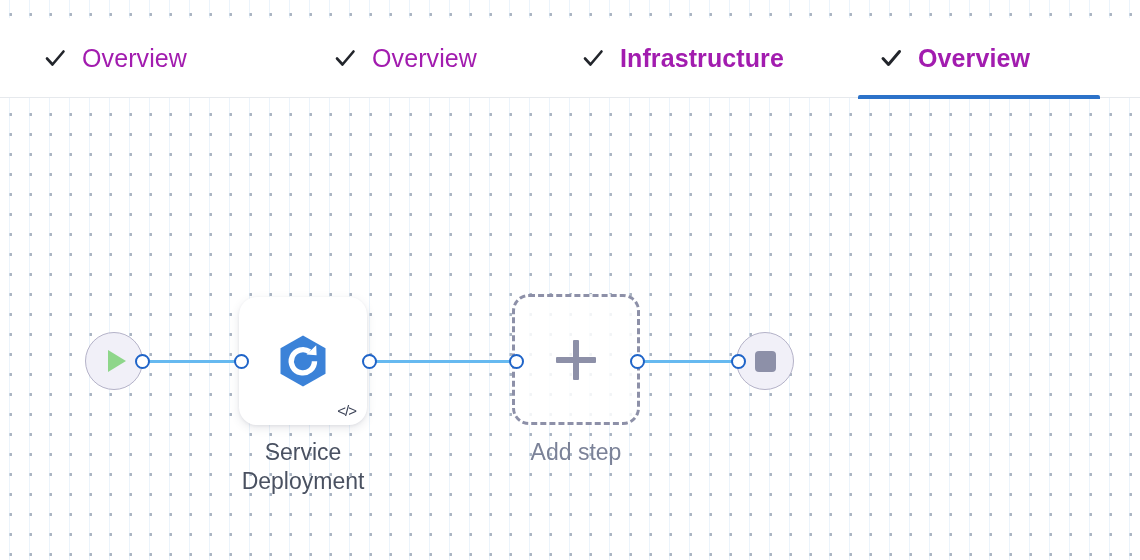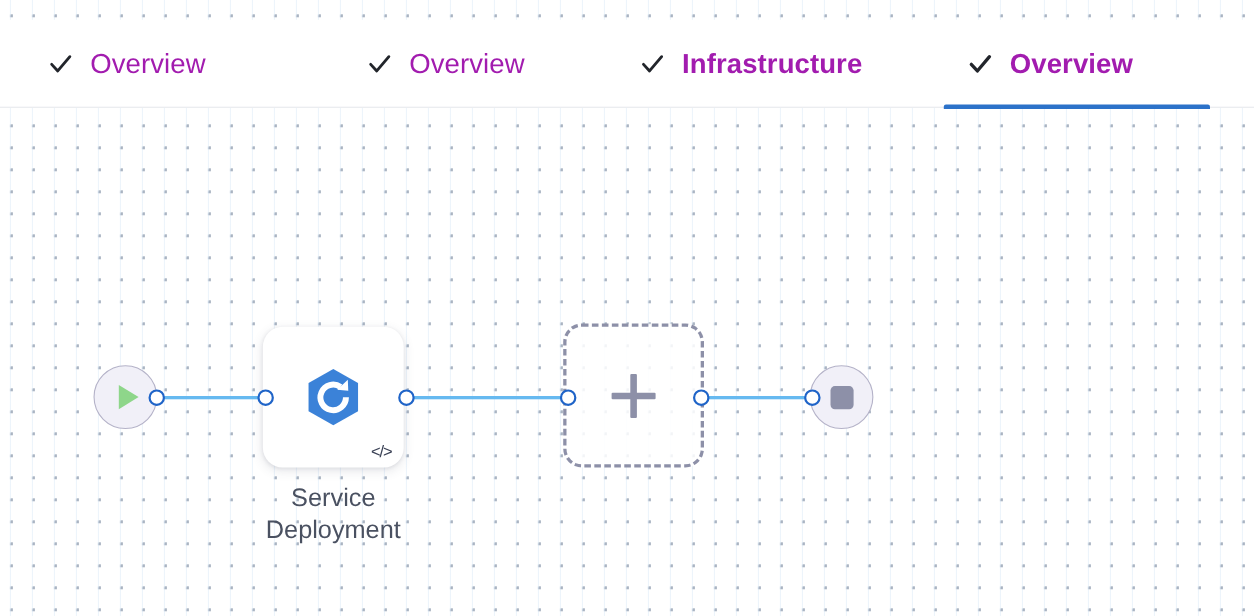--- a/index.html
+++ b/index.html
@@ -310,14 +310,15 @@
 
   <div class="handle" id="handle-start-out"></div>
   <div class="handle" id="handle-rollout-in" style="left:234px"></div>
   <div class="handle" id="handle-rollout-out"></div>
   <div class="handle" id="handle-add-in"></div>
   <div class="handle" id="handle-add-out"></div>
   <div class="handle" id="handle-end-in"></div>
 
   <div class="node-label" id="label-rollout">Service
 Deployment</div>
+  <div class="node-label" id="label-addstep">Add step</div>
 
 </div>
 
 </body></html>

